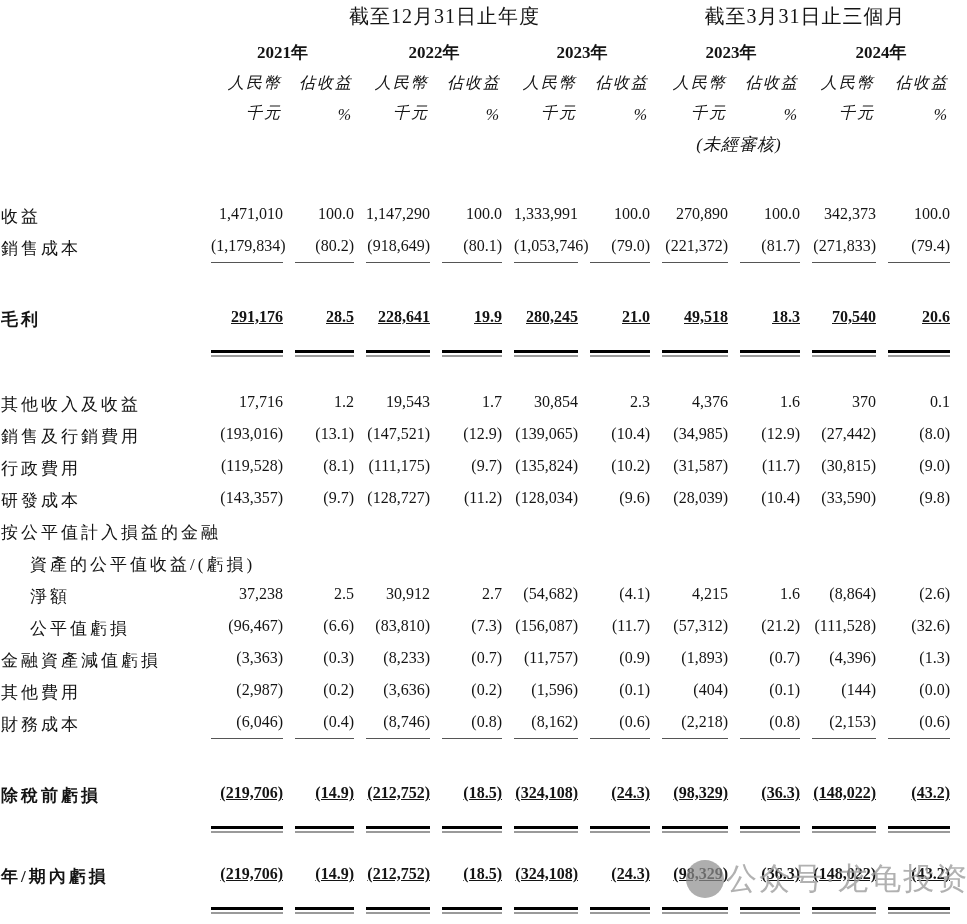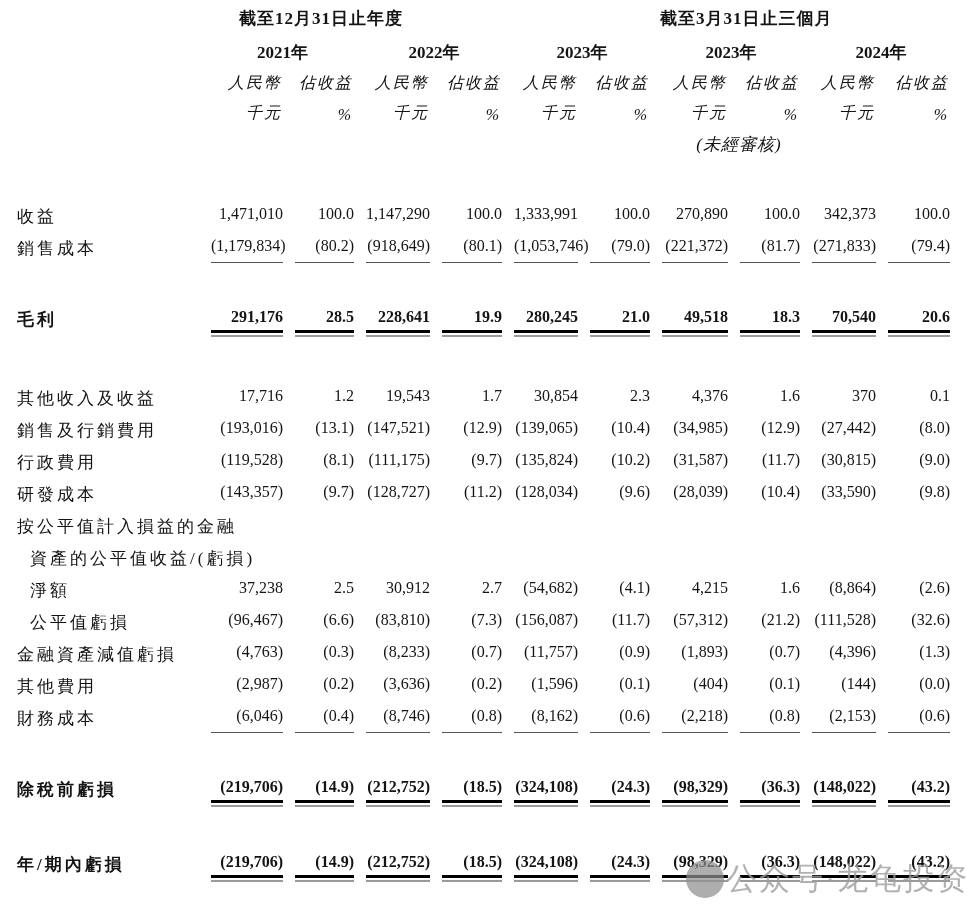--- a/index.html
+++ b/index.html
@@ -7,37 +7,37 @@
     width:967px;height:924px;position:relative;overflow:hidden;
     background:#ffffff;color:#141414;
     font-family:"Liberation Serif","DejaVu Serif",serif;
   }
   table{border-collapse:collapse;table-layout:fixed;width:950px;}
   td{padding:0;overflow:visible;}
 
   
   thead td{vertical-align:bottom;}
   tr.h1{height:30px;} tr.h2{height:34px;} tr.h3{height:30px;} tr.h4{height:30px;} tr.h5{height:32px;}
-  .group-h{font-weight:bold;font-size:17px;text-align:left;letter-spacing:1px;white-space:nowrap;}
+  .group-h{font-weight:normal;font-size:20px;text-align:center;letter-spacing:1px;white-space:nowrap;}
   .gh-annual{padding-left:40px;}
   .gh-quarter{padding-left:10px;}
   .year{font-weight:bold;font-size:17px;text-align:center;padding-left:12px;white-space:nowrap;}
   .colh{font-style:italic;font-size:16px;text-align:right;letter-spacing:2px;white-space:nowrap;padding-right:1px;}
   .note{font-style:italic;font-size:17px;text-align:center;letter-spacing:1px;position:relative;left:14px;white-space:nowrap;}
 
   
   tr.r{height:32px;} tr.ru1{height:38px;} tr.ru2{height:42px;}
   .gap-sm{height:33px;} .gap-md{height:37px;} .gap-lg{height:46px;}
   .data-row td{vertical-align:top;padding-top:3px;}
-  .label{font-size:17px;letter-spacing:3px;padding-left:17px;white-space:nowrap;}
+  .label{font-size:17px;letter-spacing:3px;padding-left:1px;white-space:nowrap;}
   .label.indent{padding-left:30px;}
   .num{display:block;margin-left:12px;text-align:right;font-size:16px;white-space:nowrap;}
   tr.bold .label, tr.bold .num{font-weight:bold;}
   tr.u-single .num{border-bottom:1.5px solid #555555;padding-bottom:7px;}
-  tr.u-double .num{border-bottom:3.5px solid #000000;padding-bottom:4px;position:relative;}
+  tr.u-double .num{border-bottom:3.5px solid #000000;padding-bottom:24px;position:relative;text-decoration:underline;}
   tr.u-double .num::after{content:"";position:absolute;left:0;right:0;bottom:-7px;height:2px;background:#9a9a9a;}
 
   
   .watermark{position:absolute;left:686px;top:858px;display:flex;align-items:center;z-index:3;pointer-events:none;}
   .wm-circle{width:38px;height:38px;border-radius:50%;background:#8f8f8f;opacity:.72;flex:none;}
   .wm-text{
     font-family:"Liberation Sans","DejaVu Sans",sans-serif;
     font-size:31px;color:#9e9e9e;opacity:.8;letter-spacing:2px;white-space:nowrap;margin-left:2px;
   }
 </style>
@@ -433,21 +433,21 @@
         <td class="cell rmb">
           <span class="num">(111,528)</span>
         </td>
         <td class="cell pct">
           <span class="num">(32.6)</span>
         </td>
       </tr>
       <tr class="data-row r">
         <td class="label">金融資產減值虧損</td>
         <td class="cell rmb">
-          <span class="num">(4,763)</span>
+          <span class="num">(3,363)</span>
         </td>
         <td class="cell pct">
           <span class="num">(0.3)</span>
         </td>
         <td class="cell rmb">
           <span class="num">(8,233)</span>
         </td>
         <td class="cell pct">
           <span class="num">(0.7)</span>
         </td>

